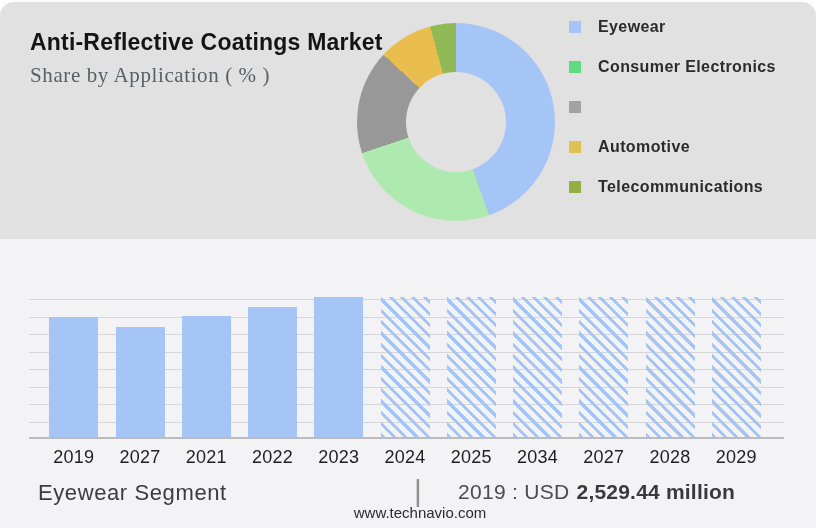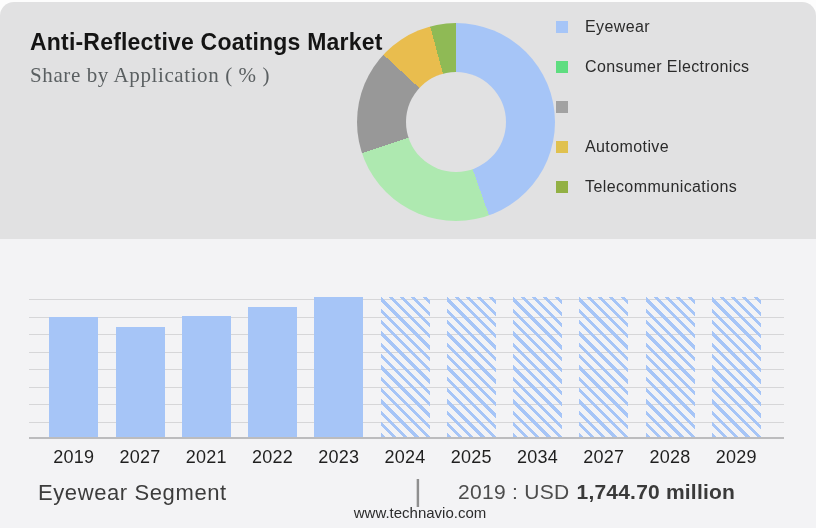--- a/index.html
+++ b/index.html
@@ -14,21 +14,21 @@
               color:#141414; letter-spacing:0.2px; }
   .subtitle { position:absolute; left:30px; top:61px; font-size:21px; color:#5a5f61;
               letter-spacing:0.6px;font-family:Liberation Serif, serif; }
 
   
   .donut { position:absolute; left:357px; top:21px; width:198px; height:198px; border-radius:50%; }
   .hole  { position:absolute; left:49px; top:49px; width:100px; height:100px;
            border-radius:50%; background:#e1e1e2; }
 
   
-  .legend { position:absolute; left:556px; top:5px; }
+  .legend { position:absolute; left:569px; top:5px;font-weight:bold; }
   .legend-row { display:flex; align-items:center; height:40px; }
   .swatch { width:12px; height:12px; margin-right:17px; flex:none; }
   .legend-label { font-size:16px; color:#2b2b2b; letter-spacing:0.4px; white-space:nowrap; }
 
   
   .bottom-panel { position:absolute; left:0; top:239px; width:816px; height:289px; background:#f3f3f5;padding-left:32px; }
 
   
   .plot { position:absolute; left:29px; top:60px; width:755px; height:140px;
           border-bottom:2px solid #bcbcbe; }
@@ -117,17 +117,17 @@
         <span class="year-label" style="left: 376px;">2024</span>
         <span class="year-label" style="left: 442.25px;">2025</span>
         <span class="year-label" style="left: 508.5px;">2034</span>
         <span class="year-label" style="left: 574.75px;">2027</span>
         <span class="year-label" style="left: 641px;">2028</span>
         <span class="year-label" style="left: 707.25px;">2029</span>
       </div>
 
     <span class="seg-label">Eyewear Segment</span>
     <span class="divider">|</span>
-    <span class="value"><span>2019 : USD</span><b>1,744.70 million</b></span>
+    <span class="value"><span>2019 : USD</span><b>2,529.44 million</b></span>
     <div class="site">www.technavio.com</div>
   </div>
 
 </div>
 
 </body></html>

